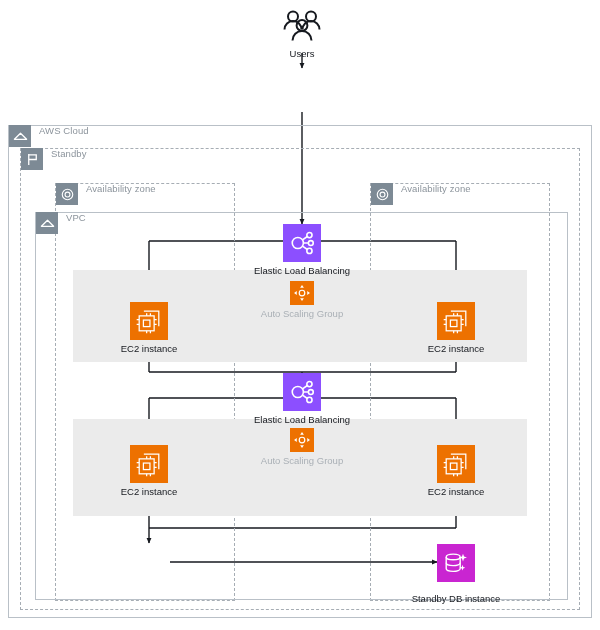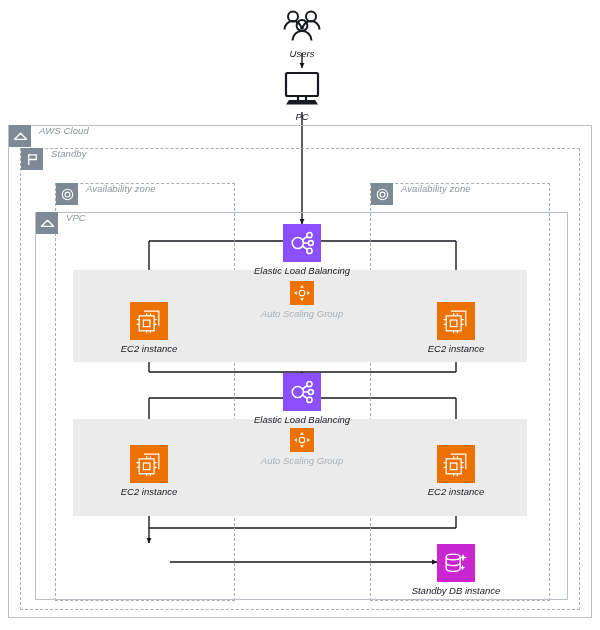--- a/index.html
+++ b/index.html
@@ -10,21 +10,20 @@
   body {
     font-family: "Liberation Sans", sans-serif;
     -webkit-font-smoothing: antialiased;
   }
   #canvas {
     position: relative;
     width: 600px;
     height: 630px;
     background: #ffffff;
     overflow: hidden;
-    font-style: italic;
   }
 
   
   .group {
     position: absolute;
     box-sizing: border-box;
     background: transparent;
   }
   .group.solid  { border: 1px solid #b9c0c7; }
   .group.dashed { border: 1px dashed #a6adb4; }
@@ -148,32 +147,20 @@
           <circle cx="30" cy="7.5" r="5"></circle>
           <path d="M21.5,20.5 a8.5,8.5 0 0 1 17,0"></path>
           <circle cx="21" cy="16.5" r="5.4"></circle>
           <path d="M11.5,31.5 a9.5,9.5 0 0 1 19,0"></path>
         </g>
       </svg>
     </div>
     <div class="node-label">Users</div>
   </div>
 
-  <div class="node" style="left:302px; top:70px;">
-    <div class="node-icon plain">
-      <svg width="44" height="38" viewBox="0 0 44 38">
-        <g fill="none" stroke="#16191f" stroke-width="2.2">
-          <rect x="6" y="3" width="32" height="23" rx="1.5"></rect>
-          <path d="M18,26 L18,30 M26,26 L26,30"></path>
-        </g>
-        <path d="M9,30 L35,30 L38,34.5 L6,34.5 z" fill="#16191f"></path>
-      </svg>
-    </div>
-    <div class="node-label">PC</div>
-  </div>
 
   <div class="group solid" style="left:8px; top:125px; width:584px; height:493px;">
     <div class="group-header">
       <span class="group-badge">
         <svg width="15" height="15" viewBox="0 0 16 16">
           <path d="M1.5,11 L8,4.5 L14.5,11 z" fill="none" stroke="#ffffff" stroke-width="1.4" stroke-linejoin="round"></path>
         </svg>
       </span>
       <span class="group-label">AWS Cloud</span>
     </div>
@@ -353,21 +340,21 @@
           <rect x="9" y="14" width="7" height="7"></rect>
           <path d="M12.5,9.5 L12.5,6.8 M16.5,9.5 L16.5,6.8 M12.5,25.5 L12.5,28.2 M16.5,25.5 L16.5,28.2"></path>
           <path d="M4.5,13.5 L1.8,13.5 M4.5,18.5 L1.8,18.5 M20.5,13.5 L23.2,13.5 M20.5,18.5 L23.2,18.5"></path>
         </g>
       </svg>
     </div>
     <div class="node-label">EC2 instance</div>
   </div>
 
 
-  <div class="node" style="left:456px; top:544px;">
+  <div class="node" style="left:456px; top:544px;gap:8px;">
     <div class="node-icon" style="background:#C925D1;">
       <svg width="28" height="28" viewBox="0 0 30 30">
         <g fill="none" stroke="#ffffff" stroke-width="1.5">
           <ellipse cx="12" cy="8.5" rx="7.5" ry="3"></ellipse>
           <path d="M4.5,8.5 L4.5,21 a7.5,3 0 0 0 15,0 L19.5,8.5"></path>
           <path d="M4.5,14.8 a7.5,3 0 0 0 15,0"></path>
         </g>
         <g fill="#ffffff">
           <path d="M22.5,5 L23.6,8.1 L26.7,9.2 L23.6,10.3 L22.5,13.4 L21.4,10.3 L18.3,9.2 L21.4,8.1 z"></path>
           <path d="M22,17 L22.8,19.2 L25,20 L22.8,20.8 L22,23 L21.2,20.8 L19,20 L21.2,19.2 z"></path>

